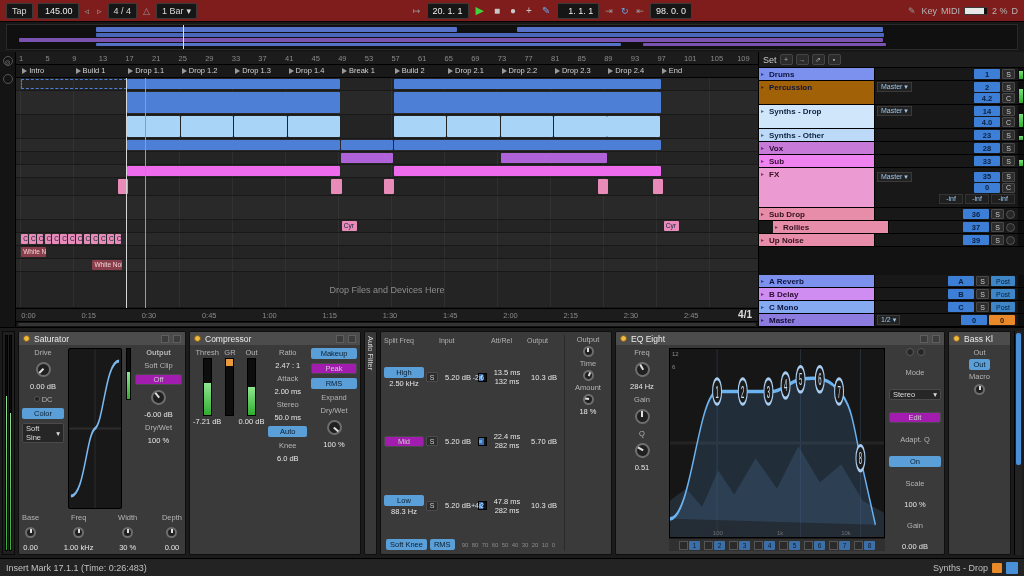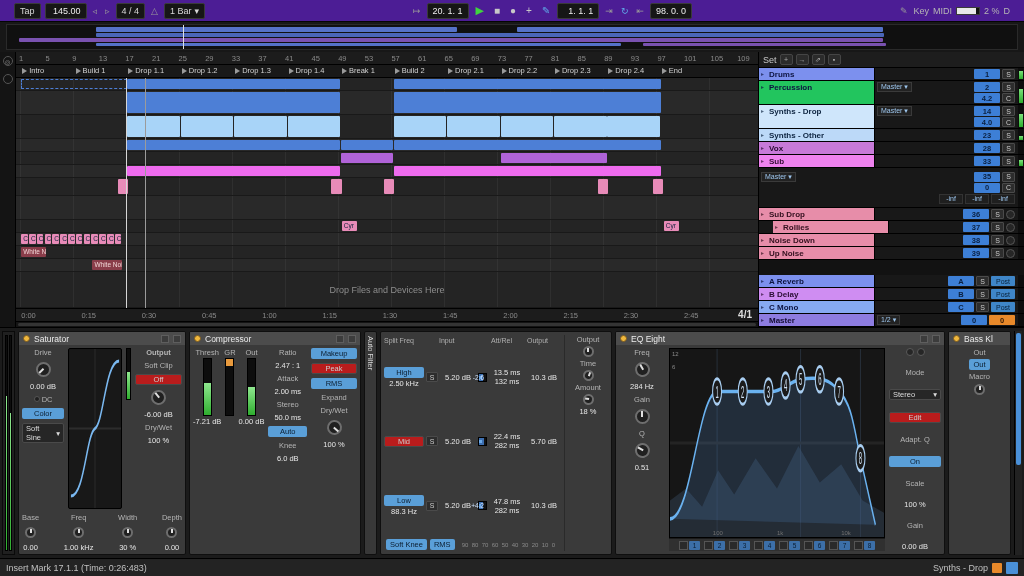--- a/index.html
+++ b/index.html
@@ -1,20 +1,20 @@
 <!DOCTYPE html>
 <html><head>
 <meta charset="utf-8">
 <style>
 *{margin:0;padding:0;box-sizing:border-box}
 html,body{width:1024px;height:576px;overflow:hidden;background:#000}
 body{font-family:"Liberation Sans","DejaVu Sans",sans-serif;font-size:9px;color:#ccc}
 .app{display:flex;flex-direction:column;width:1024px;height:576px;background:#171717}
 
-.transport{height:22px;flex:0 0 22px;background:#4c1d95;border-bottom:1px solid #050505;display:flex;align-items:center;padding:0 14px;gap:8px}
+.transport{height:22px;flex:0 0 22px;background:#7f1d1d;border-bottom:1px solid #050505;display:flex;align-items:center;padding:0 6px;gap:8px}
 .tgroup{display:flex;align-items:center;gap:4px}
 .tgroup.center{flex:1;justify-content:center}
 .tbox{background:#161616;border:1px solid #3a3a3a;border-radius:2px;color:#d8d8d8;padding:1px 5px;font-size:9px;line-height:12px;display:inline-flex;align-items:center;gap:3px;font-family:inherit}
 .tval{color:#efefef;min-width:42px;justify-content:flex-end}
 .ticon{color:#9a9a9a;font-size:9px;padding:0 2px}
 .ticon.on{color:#5fa8e8}
 .tbtn{background:none;border:none;color:#c8c8c8;font-size:10px;padding:0 3px;font-family:inherit}
 .tbtn.play{color:#3fd43f;font-size:11px}
 .tbtn.blue{color:#5fa8e8}
 .tlabel{color:#b5b5b5}
@@ -76,21 +76,21 @@
 .device{background:#3a3a3a;border-radius:2px;display:flex;flex-direction:column;overflow:hidden;border:1px solid #0f0f0f;flex:0 0 auto}
 .dtitle{flex:0 0 13px;background:#4c4c4c;display:flex;align-items:center;gap:4px;padding:0 4px;font-size:8.5px;color:#ececec;white-space:nowrap}
 .dpower{width:7px;height:7px;border-radius:50%;background:#f0b83d;border:1px solid #7a5a20;flex:0 0 auto}
 .dtico{width:8px;height:8px;background:#3c3c3c;border:1px solid #5e5e5e;flex:0 0 auto}
 .dtico.first{margin-left:auto}
 .dbody{flex:1;display:flex;padding:3px;gap:4px;min-height:0}
 .col{display:flex;flex-direction:column;gap:4px}
 .lbl{color:#b4b4b4;font-size:7.5px;text-align:center}
 .val{color:#e6e6e6;font-size:7.5px;text-align:center}
 .bbtn{background:#5a9fd8;color:#0c1e30;font-size:7.5px;border:none;border-radius:2px;padding:1px 4px;font-family:inherit;text-align:center}
-.gbtn{background:#b91c1c;color:#ccc;border:1px solid #4a4a4a;border-radius:2px;font-size:7.5px;padding:0 8px;font-family:inherit;text-align:center}
+.gbtn{background:#a21caf;color:#ccc;border:1px solid #4a4a4a;border-radius:2px;font-size:7.5px;padding:0 8px;font-family:inherit;text-align:center}
 .select{background:#262626;border:1px solid #4a4a4a;border-radius:2px;color:#dcdcdc;font-size:7.5px;padding:0 3px;display:flex;justify-content:space-between;align-items:center;gap:2px}
 .knob{width:15px;height:15px;border-radius:50%;background:#202020;border:2px solid #6e6e6e;position:relative;margin:1px auto;flex:0 0 auto}
 .knob::after{content:"";position:absolute;top:0;left:50%;width:2px;height:6px;margin-left:-1px;background:#e0e0e0}
 .knob.sm{width:11px;height:11px}.knob.sm::after{height:4px}
 .vmeter{width:5px;background:#0d0d0d;position:relative;border:1px solid #000}
 .vmeter i{position:absolute;left:0;right:0;bottom:0;background:linear-gradient(to top,#2fae2f,#8fe88f)}
 .vmeter i.top{bottom:auto;top:0;background:#e89a3d}
 .led{width:6px;height:6px;border-radius:50%;background:#202020;border:1px solid #555;display:inline-block}
 .satdisp{flex:0 0 54px;background:#181818;border:1px solid #000;border-radius:2px;align-self:stretch}
 .satbottom{display:flex;justify-content:space-between;padding:1px 3px 2px;gap:2px}
@@ -356,21 +356,21 @@
               <div class="pline">
                 <div class="pnum">1</div>
                 <div class="psolo">S</div>
               </div>
             </div>
             <div class="pmeterwrap">
               <div class="pmfill" style="height: 70%;"></div>
             </div>
           </div>
           <div class="prow" style="height: 24px;">
-            <div class="pname" style="background: #22c55e; color: rgb(13, 20, 64);">Percussion</div>
+            <div class="pname" style="background: #a16207; color: rgb(13, 20, 64);">Percussion</div>
             <div class="pctrl">
               <div class="pline">
                 <div class="pout">Master ▾</div>
                 <div class="pnum">2</div>
                 <div class="psolo">S</div>
               </div>
               <div class="pline">
                 <div class="pnum">4.2</div>
                 <div class="psolo">C</div>
               </div>
@@ -424,20 +424,21 @@
               <div class="pline">
                 <div class="pnum">33</div>
                 <div class="psolo">S</div>
               </div>
             </div>
             <div class="pmeterwrap">
               <div class="pmfill" style="height: 48%;"></div>
             </div>
           </div>
           <div class="prow" style="height: 40px;">
+            <div class="pname" style="background: rgb(236, 155, 210); color: rgb(51, 16, 31);">FX</div>
             <div class="pctrl">
               <div class="pline">
                 <div class="pout">Master ▾</div>
                 <div class="pnum">35</div>
                 <div class="psolo">S</div>
               </div>
               <div class="pline">
                 <div class="pnum">0</div>
                 <div class="psolo">C</div>
               </div>
@@ -458,31 +459,20 @@
                 <div class="parm"></div>
               </div>
             </div>
             <div class="pmeterwrap"></div>
           </div>
           <div class="prow" style="height: 13px; padding-left: 14px;">
             <div class="pname" style="background: rgb(231, 141, 169); color: rgb(51, 16, 31);">Rollies</div>
             <div class="pctrl">
               <div class="pline">
                 <div class="pnum">37</div>
-                <div class="psolo">S</div>
-                <div class="parm"></div>
-              </div>
-            </div>
-            <div class="pmeterwrap"></div>
-          </div>
-          <div class="prow" style="height: 13px;">
-            <div class="pname" style="background: rgb(231, 141, 169); color: rgb(51, 16, 31);">Noise Down</div>
-            <div class="pctrl">
-              <div class="pline">
-                <div class="pnum">38</div>
                 <div class="psolo">S</div>
                 <div class="parm"></div>
               </div>
             </div>
             <div class="pmeterwrap"></div>
           </div>
           <div class="prow" style="height: 13px;">
             <div class="pname" style="background: rgb(231, 141, 169); color: rgb(51, 16, 31);">Up Noise</div>
             <div class="pctrl">
               <div class="pline">

